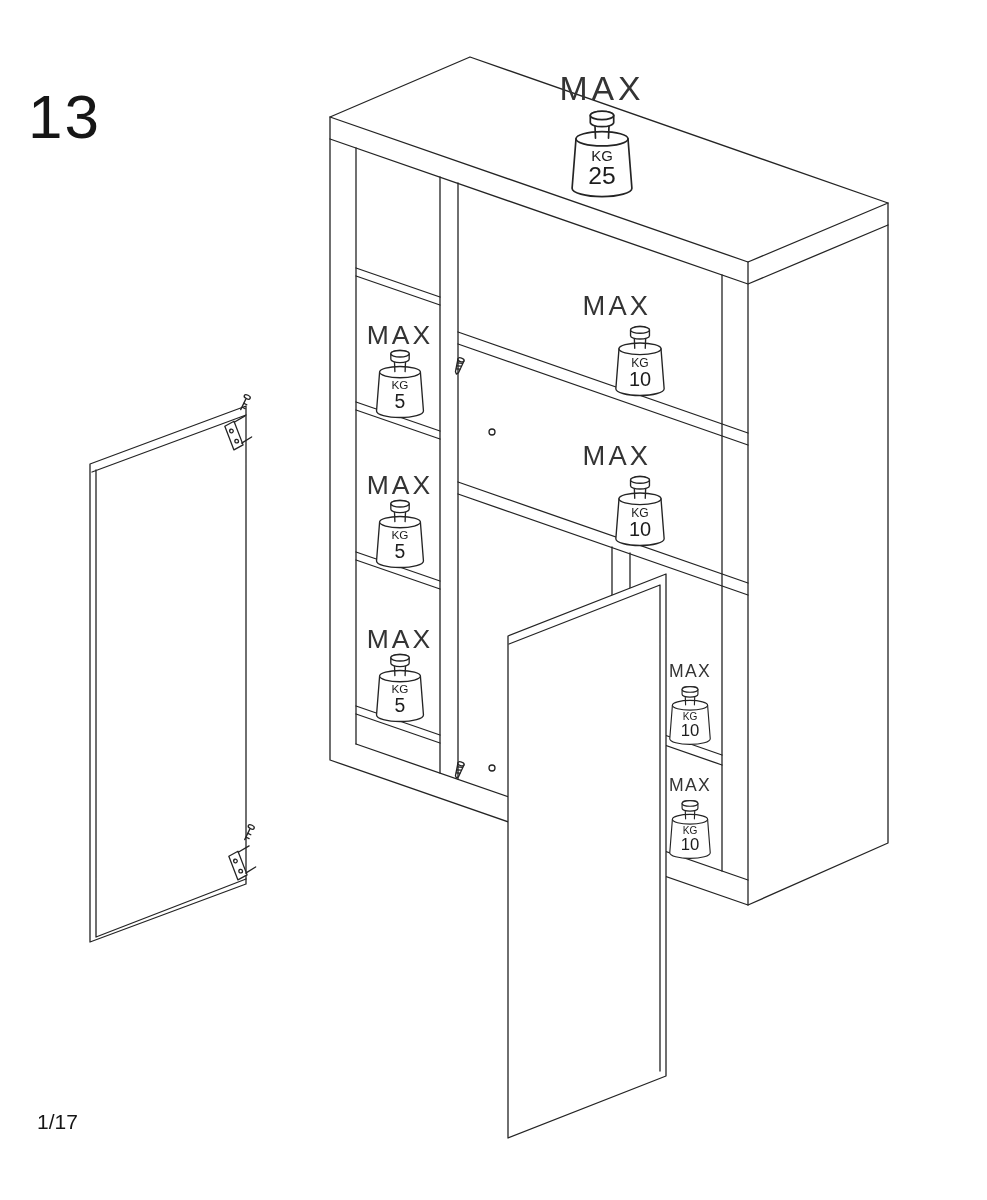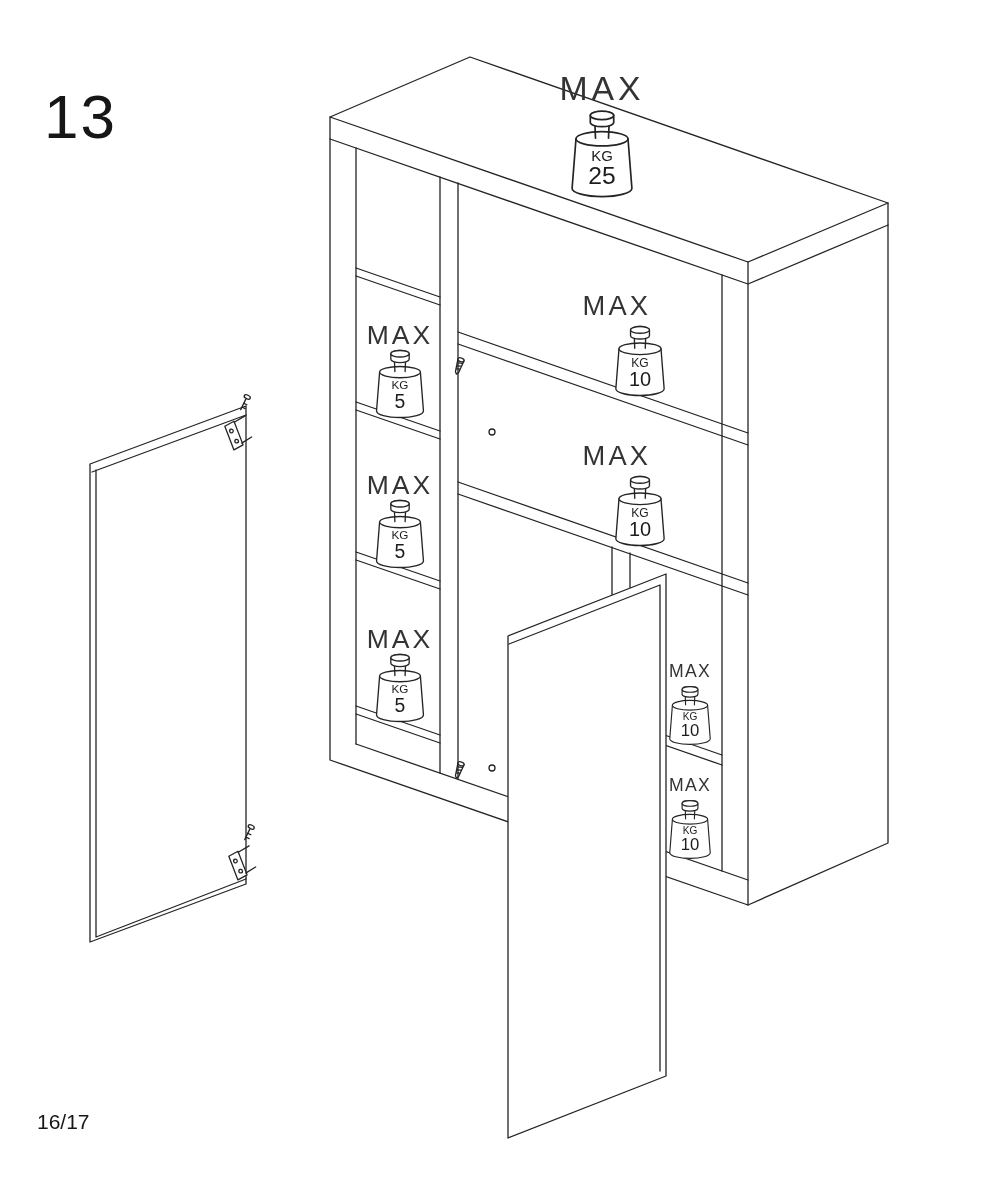--- a/index.html
+++ b/index.html
@@ -15,21 +15,20 @@
   }
   .step-number {
     position:absolute;
     left:28px;
     top:86px;
     font-size:62px;
     font-weight:400;
     color:#161616;
     letter-spacing:2px;
     line-height:1;
-    margin-left:16px;
   }
   .page-indicator {
     position:absolute;
     left:37px;
     top:1110px;
     font-size:21px;
     color:#161616;
   }
   .diagram-svg { position:absolute; left:0; top:0; }
   .ln {
@@ -189,15 +188,15 @@
 
     <g>
       <path class="fwhite" d="M90,464 L246,406 L246,884 L90,942 Z"></path>
       <path class="ln" d="M92,472 L246,415 M96,470 L96,937 M96,937 L246,879"></path>
       <use href="#hinge-glyph" transform="translate(232,436) rotate(-12)"></use>
       <use href="#hinge-glyph" transform="translate(236,866) rotate(-12)"></use>
     </g>
 
   </svg>
 
-  <div class="page-indicator">16/17</div>
+  <div class="page-indicator">1/17</div>
 
 </div>
 
 </body></html>

